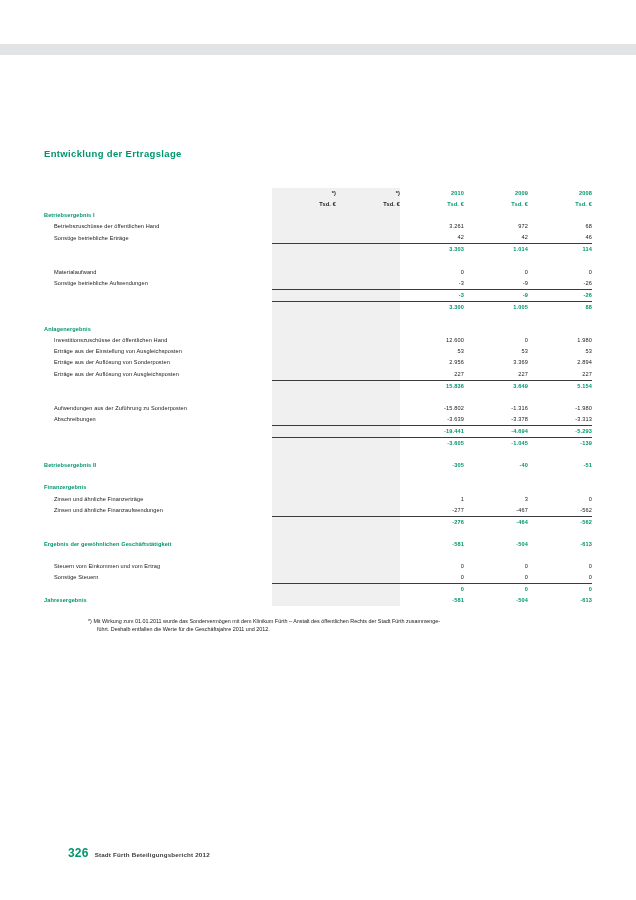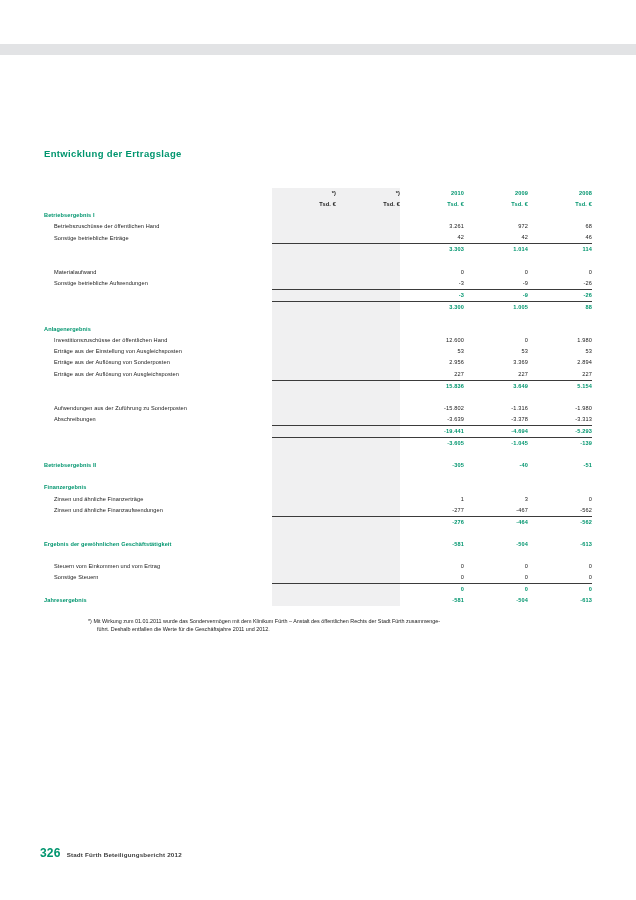--- a/index.html
+++ b/index.html
@@ -119,20 +119,21 @@
     left: 40px;
     bottom: 40px;
     display: flex;
     align-items: baseline;
   }
   .folio {
     font-size: 12px;
     font-weight: bold;
     color: #00956e;
     letter-spacing: 0.2px;
+    margin-left: 28px;
   }
   .footer-text {
     font-size: 6.2px;
     font-weight: bold;
     color: #3a3a3a;
     margin-left: 6px;
     letter-spacing: 0.2px;
   }
 </style>
 </head>

